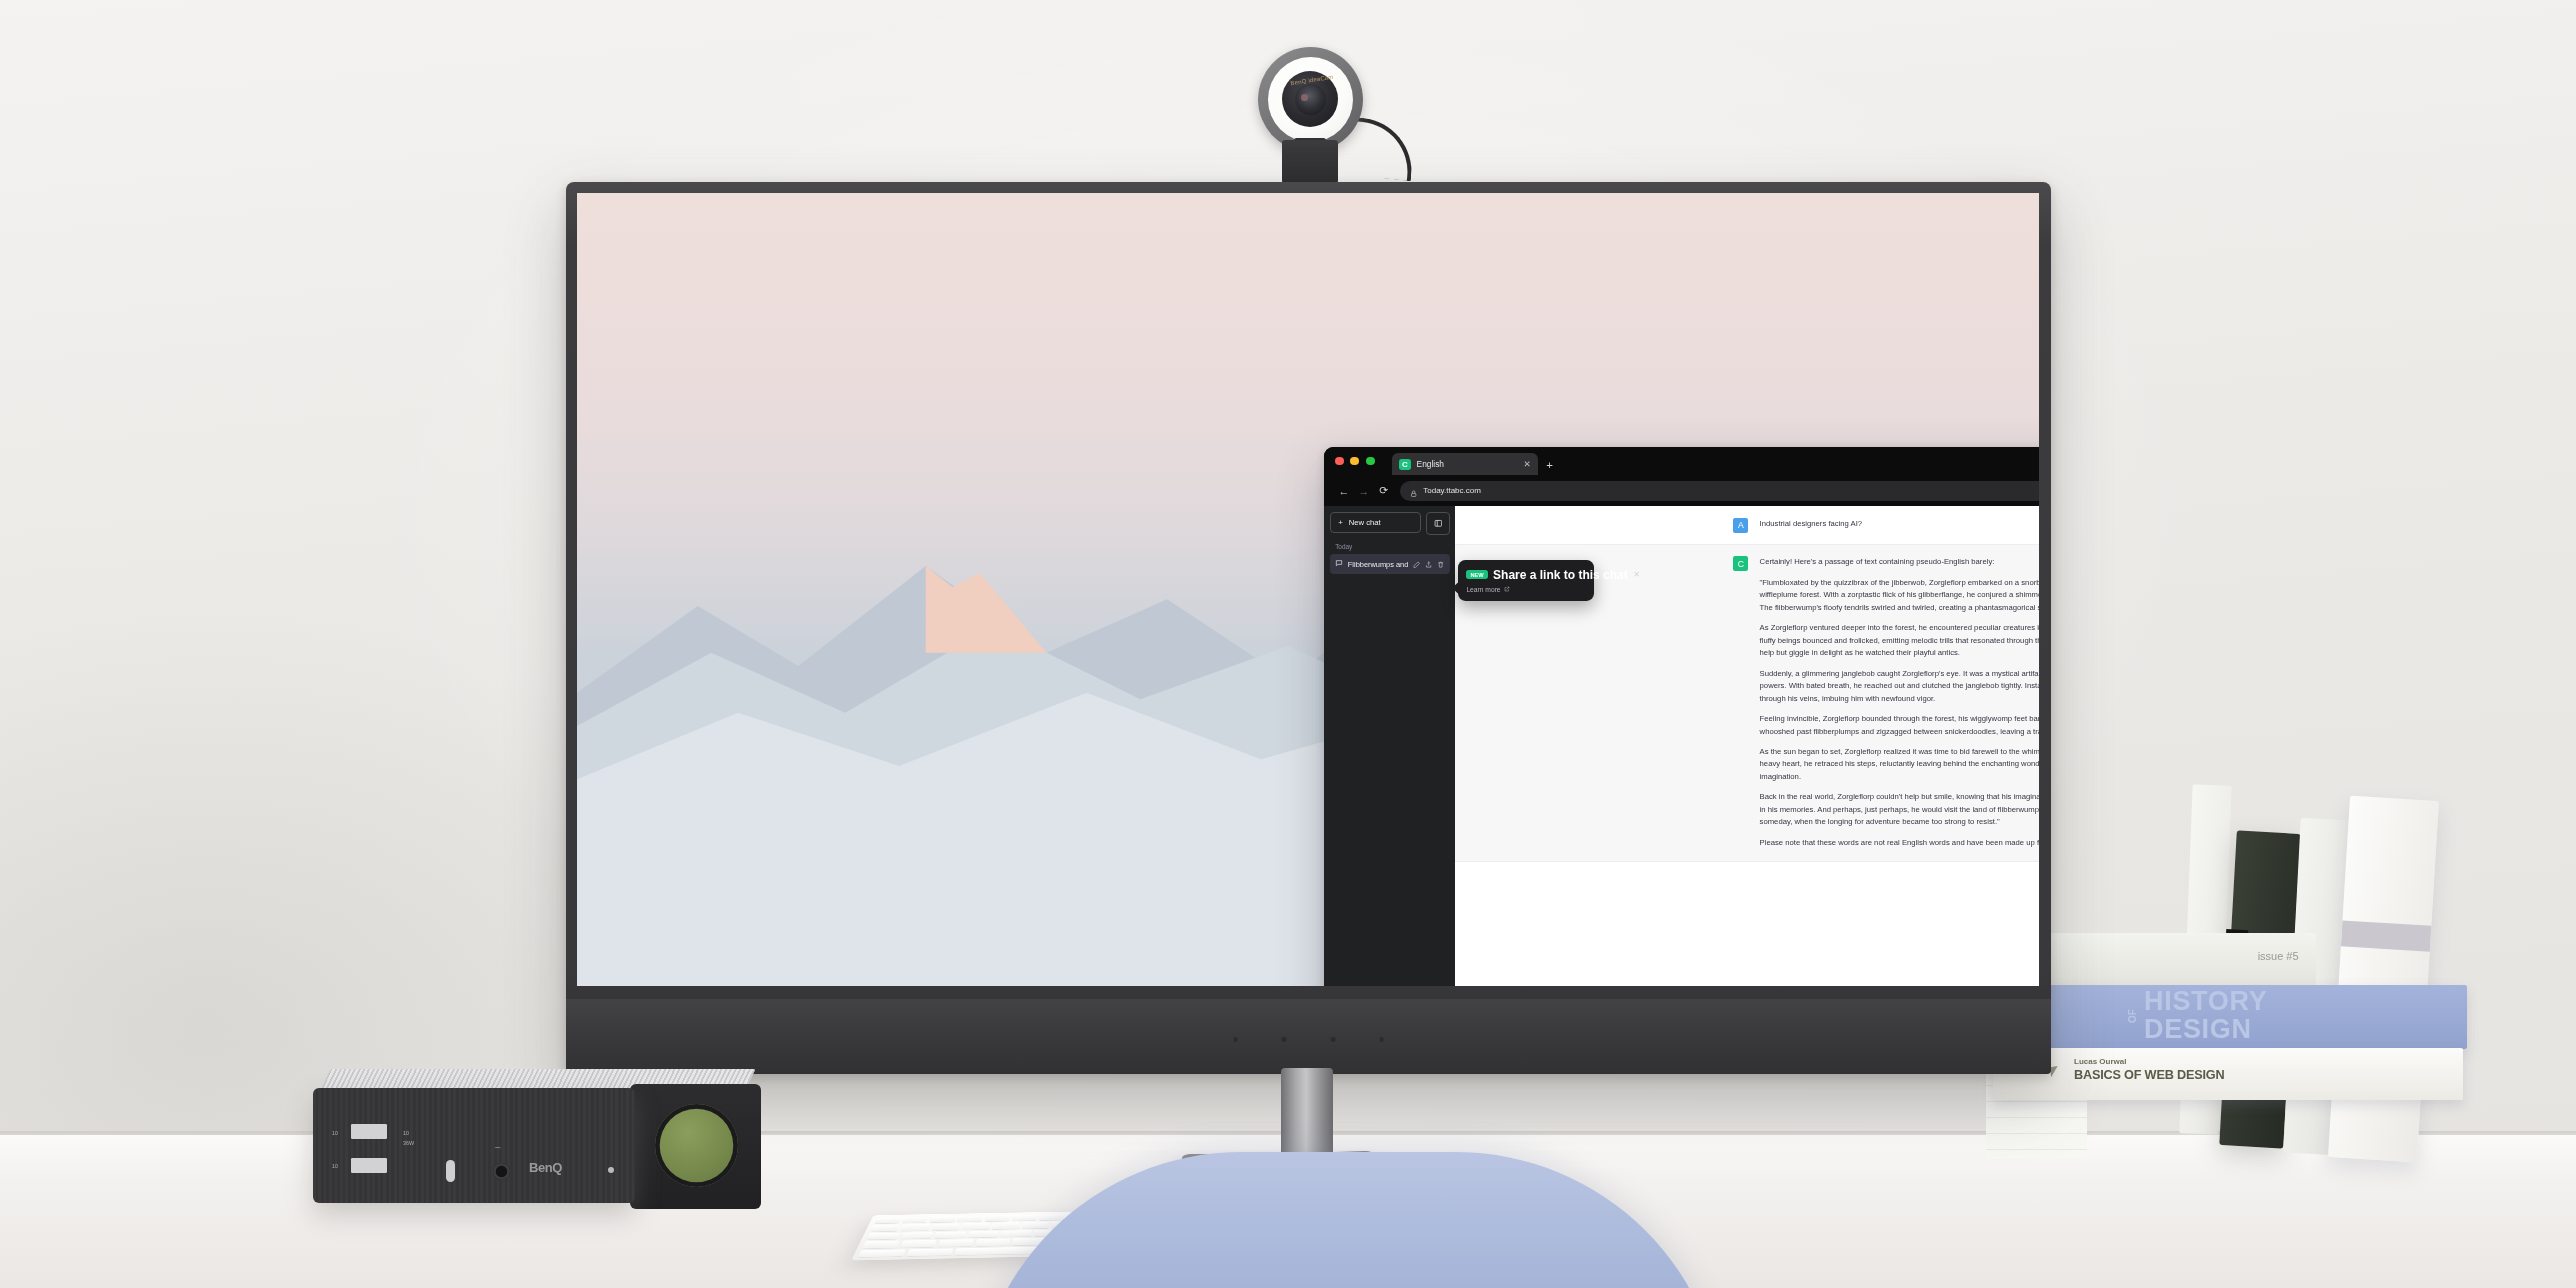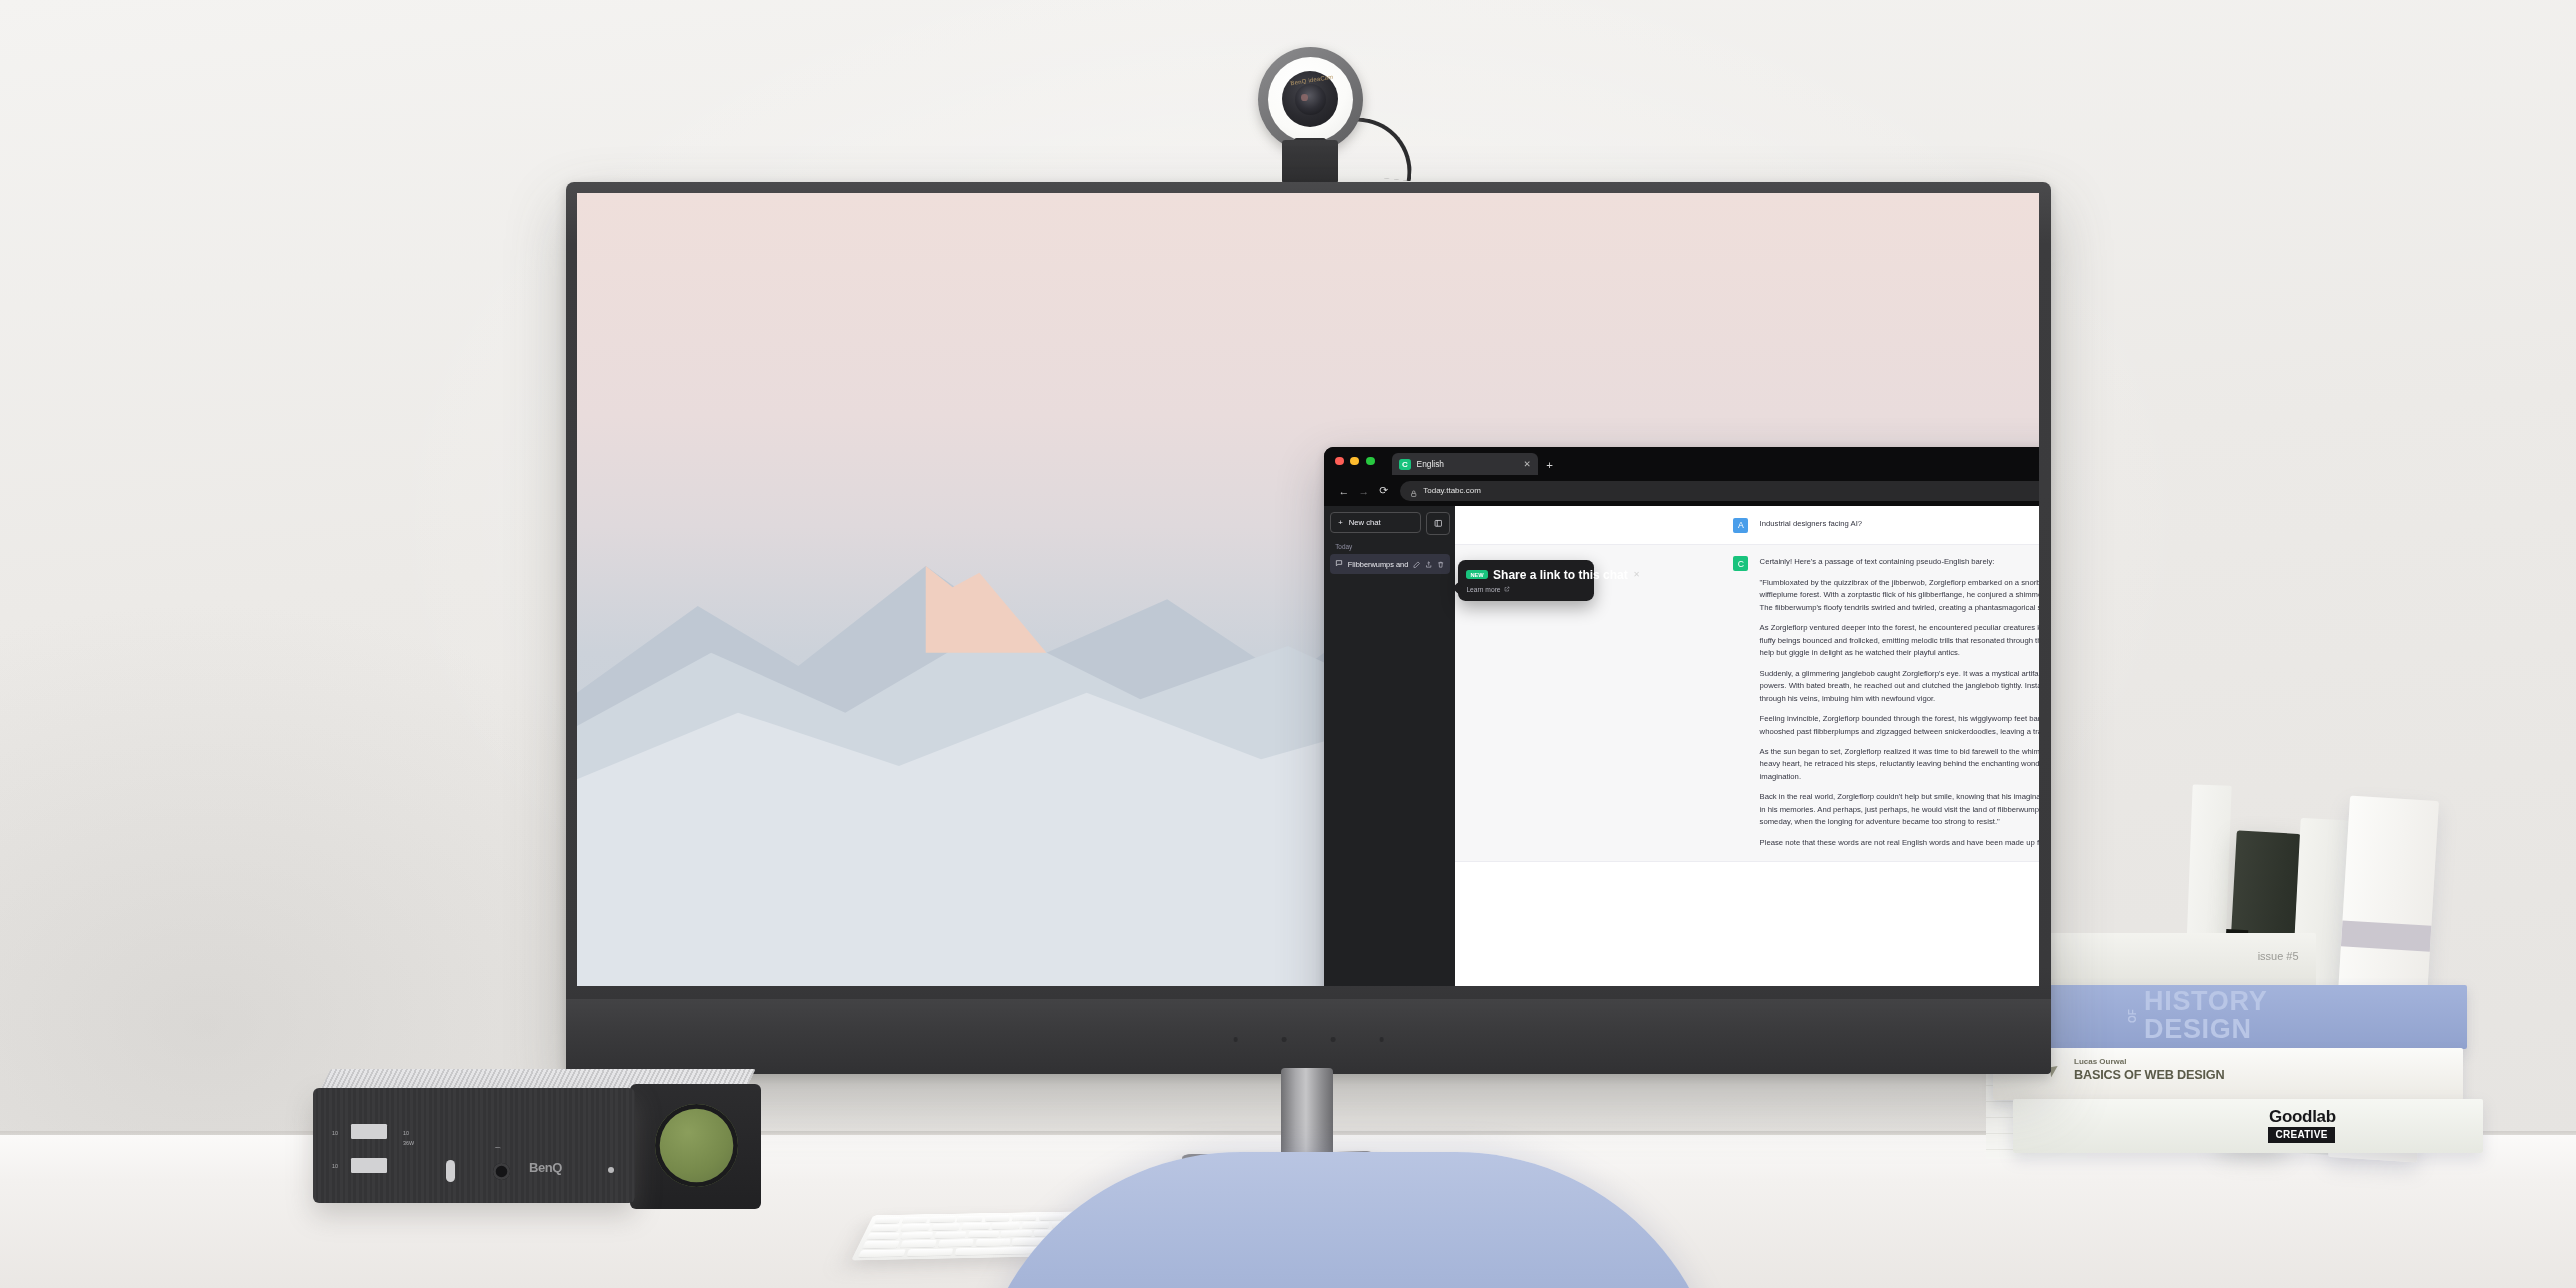--- a/index.html
+++ b/index.html
@@ -319,24 +319,20 @@
     </div>
     <div class="bk bk-hist">
       <div class="t3">OF</div>
       <div class="t1">HISTORY</div>
       <div class="t2">DESIGN</div>
     </div>
     <div class="bk bk-web">
       <div class="rocket">➤</div>
       <div class="auth">Lucas Ourwal</div>
       <div class="ttl">BASICS OF WEB DESIGN</div>
-    </div>
-    <div class="bk bk-good">
-      <div class="g1">Goodlab</div>
-      <div class="g2">CREATIVE</div>
     </div>
   </div>
 
   <div id="webcam">
     <div class="cam-cable"></div>
     <div class="cam-ring"></div>
     <div class="cam-light"></div>
     <div class="cam-lensring"></div>
     <div class="cam-brand">BenQ ideaCam</div>
     <div class="cam-lens"></div>

